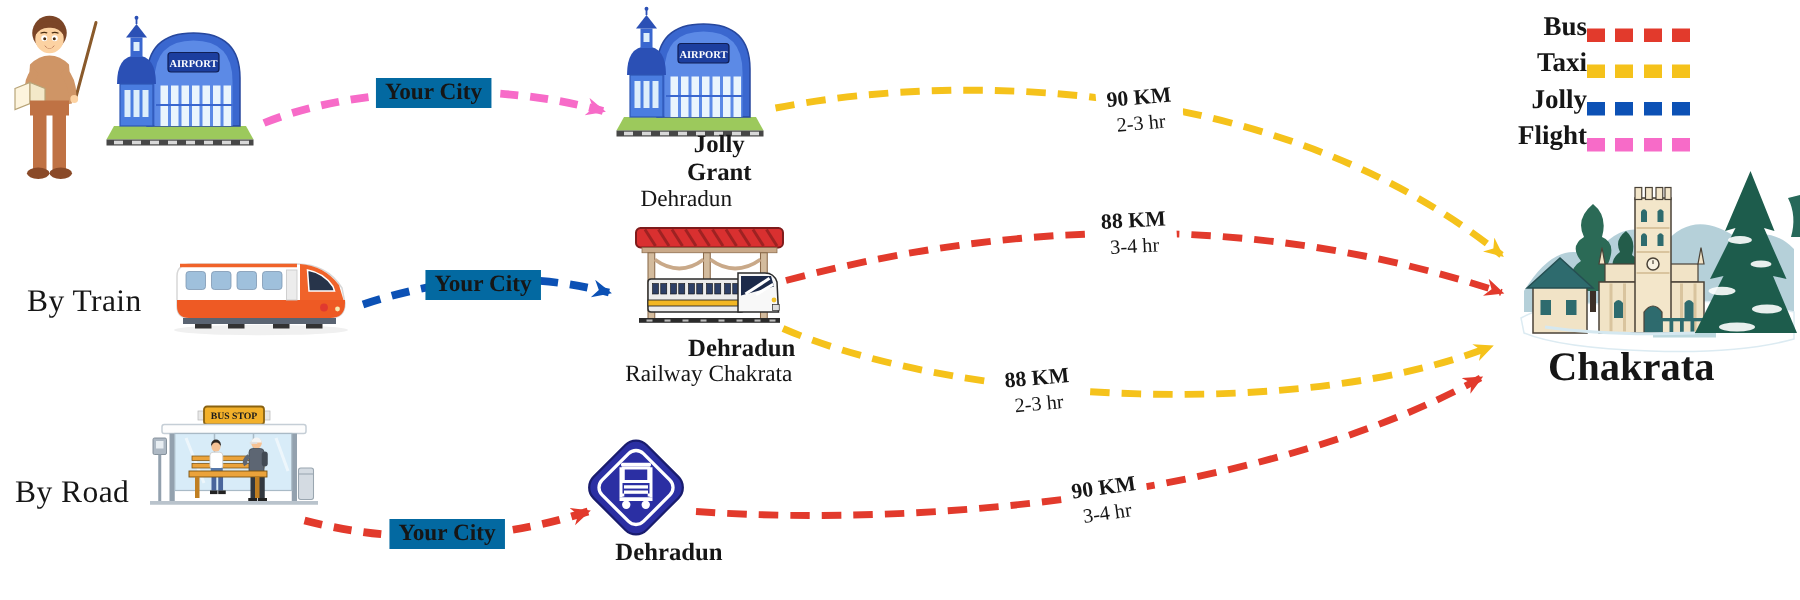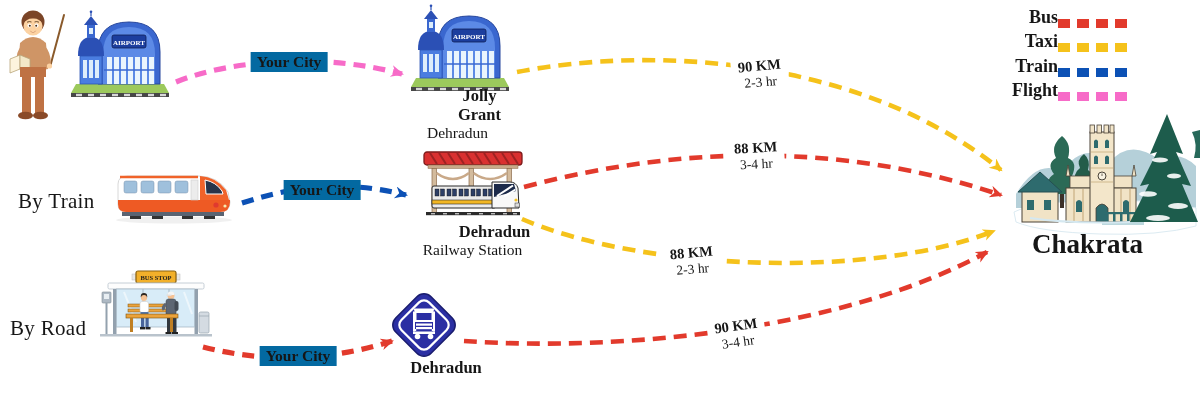--- a/index.html
+++ b/index.html
@@ -420,40 +420,40 @@
 
   <div class="mode-label" style="left:18px;top:201px;">By Train</div>
   <div class="mode-label" style="left:10px;top:328px;">By Road</div>
 
   <div class="node-label" style="left:395px;top:86px;width:125px;">
     <span class="node-title">Jolly Grant</span>
     <span class="node-sub">Dehradun</span>
   </div>
   <div class="node-label" style="left:410px;top:222px;width:125px;">
     <span class="node-title">Dehradun</span>
-    <span class="node-sub">Railway Station</span>
+    <span class="node-sub">Railway Chakrata</span>
   </div>
   <div class="node-label" style="left:359px;top:358px;width:130px;">
     <span class="node-title">Dehradun</span>
   </div>
   <div class="node-label" style="left:1015px;top:229px;width:145px;">
     <span class="dest-title">Chakrata</span>
   </div>
 
   <div class="legend">
     <div class="lrow">
       <span class="llabel">Bus</span>
       <span class="legend-dash" style="--c: #E23A2C;"></span>
     </div>
     <div class="lrow">
       <span class="llabel">Taxi</span>
       <span class="legend-dash" style="--c: #F5C21B;"></span>
     </div>
     <div class="lrow">
-      <span class="llabel">Train</span>
+      <span class="llabel">Jolly</span>
       <span class="legend-dash" style="--c: #0C51B5;"></span>
     </div>
     <div class="lrow">
       <span class="llabel">Flight</span>
       <span class="legend-dash" style="--c: #F76BC8;"></span>
     </div>
   </div>
 
 </div>
 

